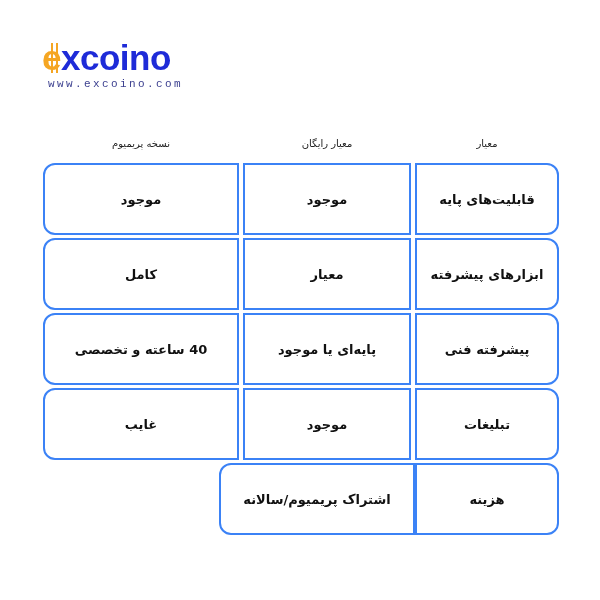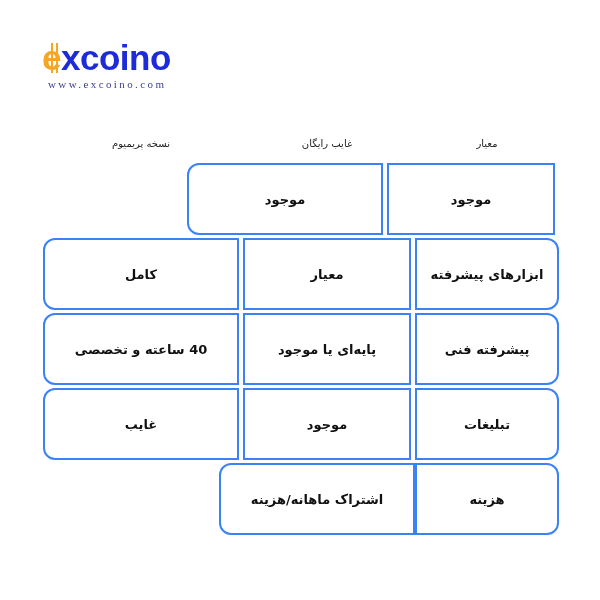--- a/index.html
+++ b/index.html
@@ -4,21 +4,21 @@
   <style>
     html, body { margin: 0; padding: 0; background: #ffffff; }
     body { width: 600px; height: 600px; position: relative; overflow: hidden; font-family: "DejaVu Sans", sans-serif; }
 
     .logo { position: absolute; left: 42px; top: 40px; }
     .logo-word { font-family: "Liberation Sans", sans-serif; font-weight: 700; font-size: 35px; line-height: 36px; letter-spacing: -0.5px; }
     .logo-e { color: #F5A623; position: relative; display: inline-block; }
     .logo-e::before { content: ""; position: absolute; left: 9px; top: 3px; width: 2px; height: 30px; background: #F5A623; }
     .logo-e::after { content: ""; position: absolute; left: 14px; top: 3px; width: 2px; height: 30px; background: #F5A623; }
     .logo-rest { color: #1E2BD8; }
-    .logo-url { font-family: Liberation Serif, serif; font-size: 11px; letter-spacing: 2.4px; color: #3b3f8f; margin-top: 2px; margin-left: 6px; }
+    .logo-url { font-family: Liberation Mono, monospace; font-size: 11px; letter-spacing: 2.4px; color: #3b3f8f; margin-top: 2px; margin-left: 6px; }
 
     .table { position: absolute; left: 43px; top: 128px; width: 516px; direction: rtl; }
     .hdr { display: flex; height: 35px; }
     .hdr > div { text-align: center; font-size: 10px; color: #222; line-height: 32px; }
     .c-crit { width: 144px; }
     .c-free { width: 168px; margin-right: 4px; margin-left: 4px; }
     .c-prem { width: 196px; }
     .row { display: flex; height: 72px; margin-bottom: 3px; }
     .cell { box-sizing: border-box; border: 2px solid #3b82f6; display: flex; align-items: center; justify-content: center; font-weight: 700; font-size: 13px; color: #111; text-align: center; }
     .cell.c-crit { border-radius: 0 12px 12px 0; }
@@ -29,40 +29,41 @@
 <body>
 
 <div class="logo">
   <div class="logo-word"><span class="logo-e">e</span><span class="logo-rest">xcoino</span></div>
   <div class="logo-url">www.excoino.com</div>
 </div>
 
 <div class="table">
   <div class="hdr">
     <div class="c-crit">معیار</div>
-    <div class="c-free">غایب رایگان</div>
+    <div class="c-free">معیار رایگان</div>
     <div class="c-prem">نسخه پریمیوم</div>
   </div>
 
   <div class="row">
+    <div class="cell c-crit">قابلیت‌های پایه</div>
     <div class="cell c-free">موجود</div>
     <div class="cell c-prem">موجود</div>
   </div>
   <div class="row">
     <div class="cell c-crit">ابزارهای پیشرفته</div>
     <div class="cell c-free">معیار</div>
     <div class="cell c-prem">کامل</div>
   </div>
   <div class="row">
     <div class="cell c-crit">پیشرفته فنی</div>
     <div class="cell c-free">پایه‌ای یا موجود</div>
     <div class="cell c-prem">40 ساعته و تخصصی</div>
   </div>
   <div class="row">
     <div class="cell c-crit">تبلیغات</div>
     <div class="cell c-free">موجود</div>
     <div class="cell c-prem">غایب</div>
   </div>
   <div class="row">
     <div class="cell c-crit">هزینه</div>
-    <div class="cell c-prem">اشتراک ماهانه/هزینه</div>
+    <div class="cell c-prem">اشتراک پریمیوم/سالانه</div>
   </div>
 </div>
 
 </body></html>

